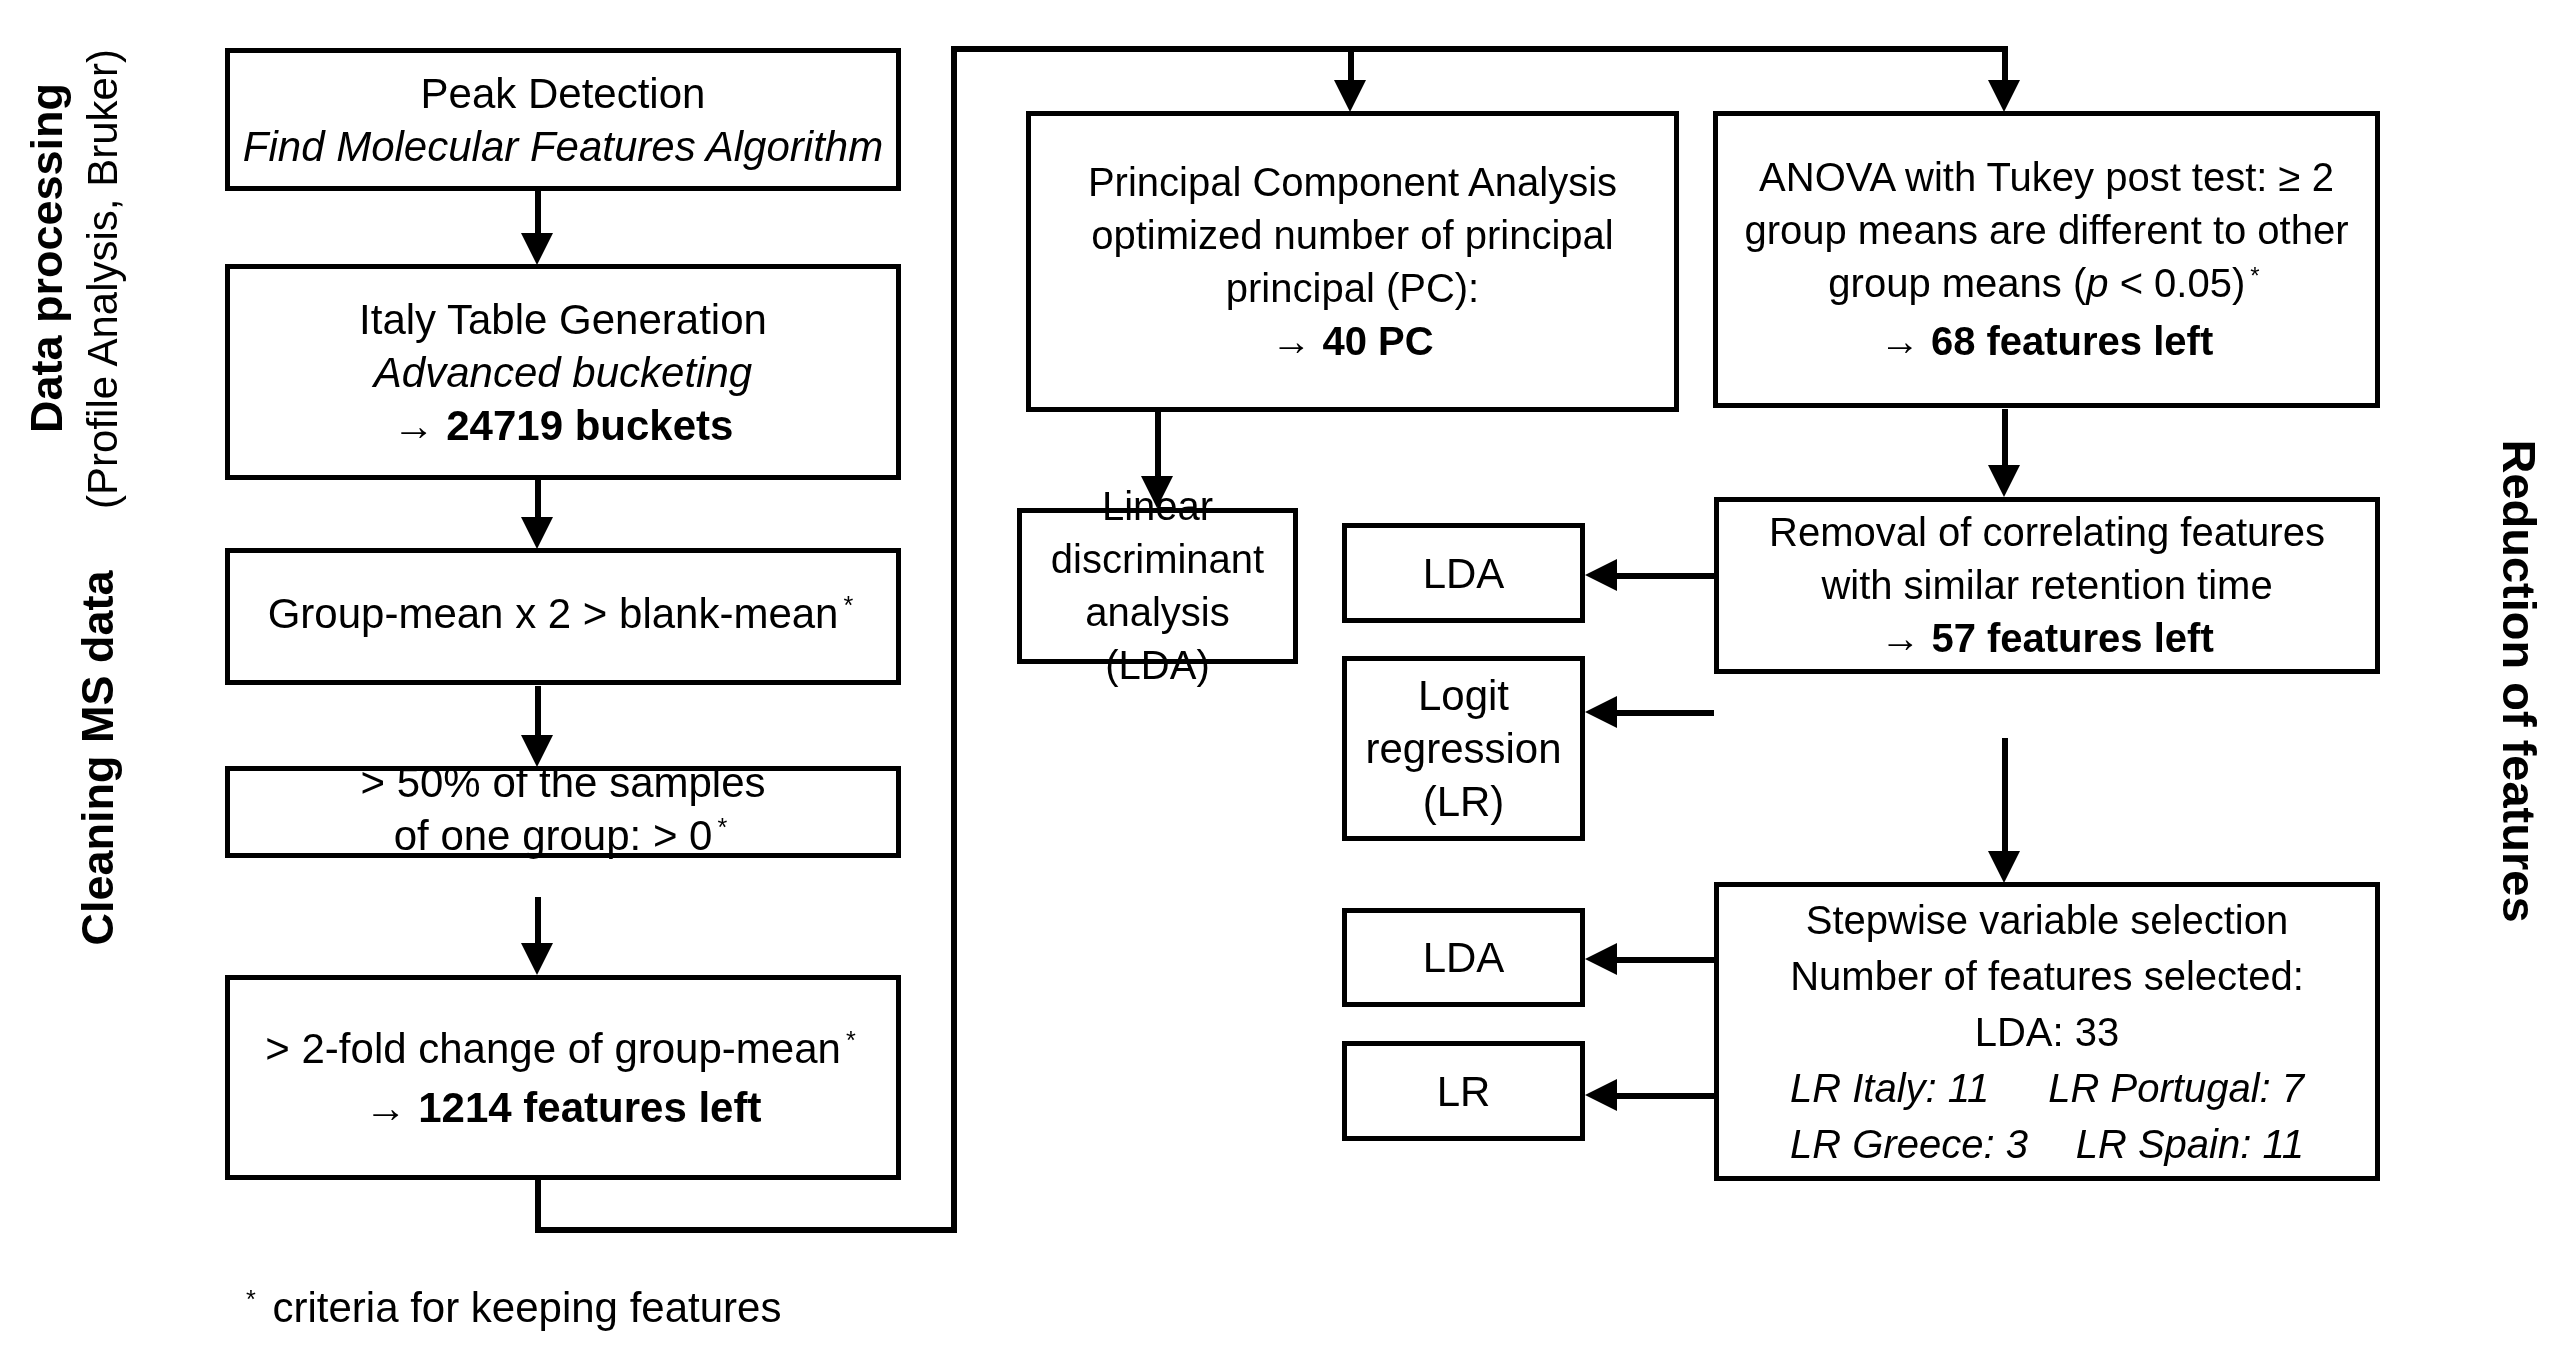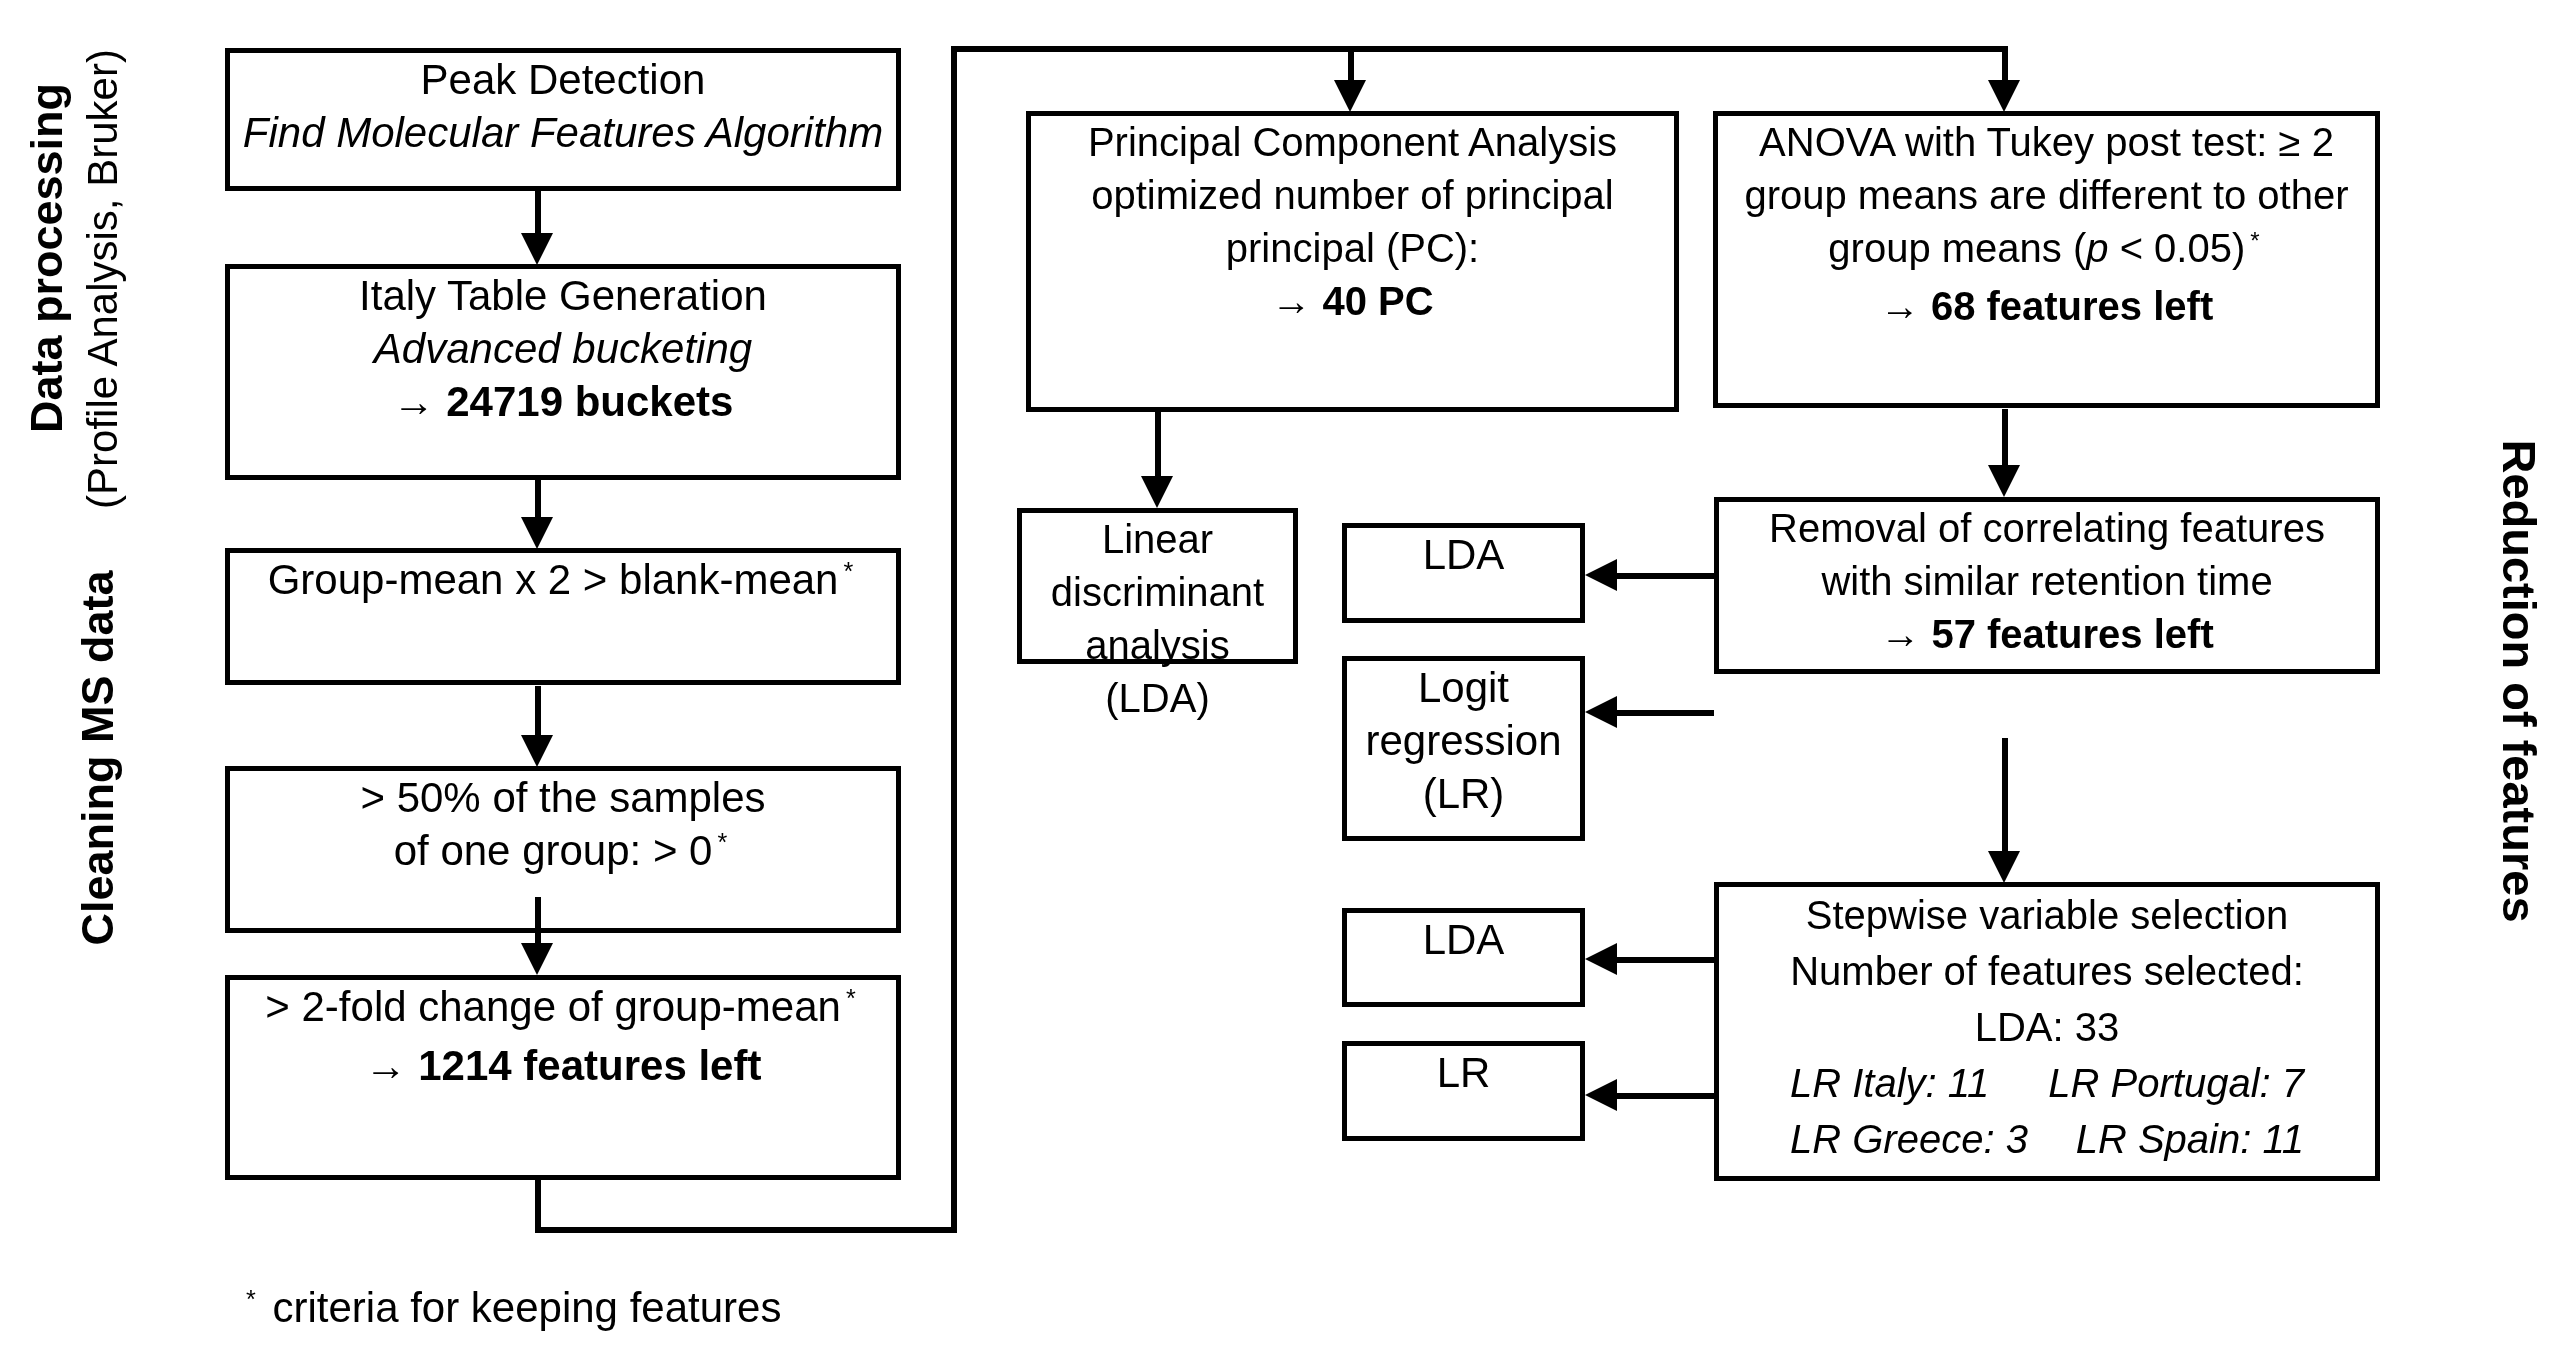--- a/index.html
+++ b/index.html
@@ -3,21 +3,21 @@
 <meta charset="utf-8">
 <style>
   html,body { margin:0; padding:0; background:#ffffff; }
   .canvas {
     position:relative; width:2576px; height:1369px; background:#ffffff;
     font-family:"Liberation Sans", sans-serif; color:#000;
   }
   .box {
     position:absolute; box-sizing:border-box; background:#fff;
     border:5.8px solid #000; display:flex; flex-direction:column;
-    align-items:center; text-align:center;
+    justify-content:center; align-items:center; text-align:center;
   }
   .ln { line-height:53px; white-space:nowrap; }
   .stepwise .ln { line-height:56px; }
   .italic { font-style:italic; }
   .bold { font-weight:bold; }
   .sup { font-size:60%; position:relative; top:-0.55em; margin:0 5px; }
   .row { display:flex; justify-content:space-between; width:100%;
          padding:0 71px; box-sizing:border-box;font-style:italic; }
   .vline { position:absolute; width:5.8px; background:#000; }
   .hline { position:absolute; height:5.8px; background:#000; }
@@ -53,21 +53,21 @@
     <div class="ln italic">Advanced bucketing</div>
     <div class="ln bold">→ 24719 buckets</div>
   </div>
 
   <div class="box" style="left:225px;top:548px;width:676px;height:137px;font-size:42px">
     <div class="ln">
       <span>Group-mean x 2 &gt; blank-mean</span><span class="sup">*</span>
     </div>
   </div>
 
-  <div class="box" style="left:225px;top:766px;width:676px;height:167px;font-size:42px">
+  <div class="box" style="left:225px;top:766px;width:676px;height:92px;font-size:42px">
     <div class="ln">&gt; 50% of the samples</div>
     <div class="ln">
       <span>of one group: &gt; 0</span><span class="sup">*</span>
     </div>
   </div>
 
   <div class="box" style="left:225px;top:975px;width:676px;height:205px;font-size:42px">
     <div class="ln">
       <span>&gt; 2-fold change of group-mean</span><span class="sup">*</span>
     </div>

